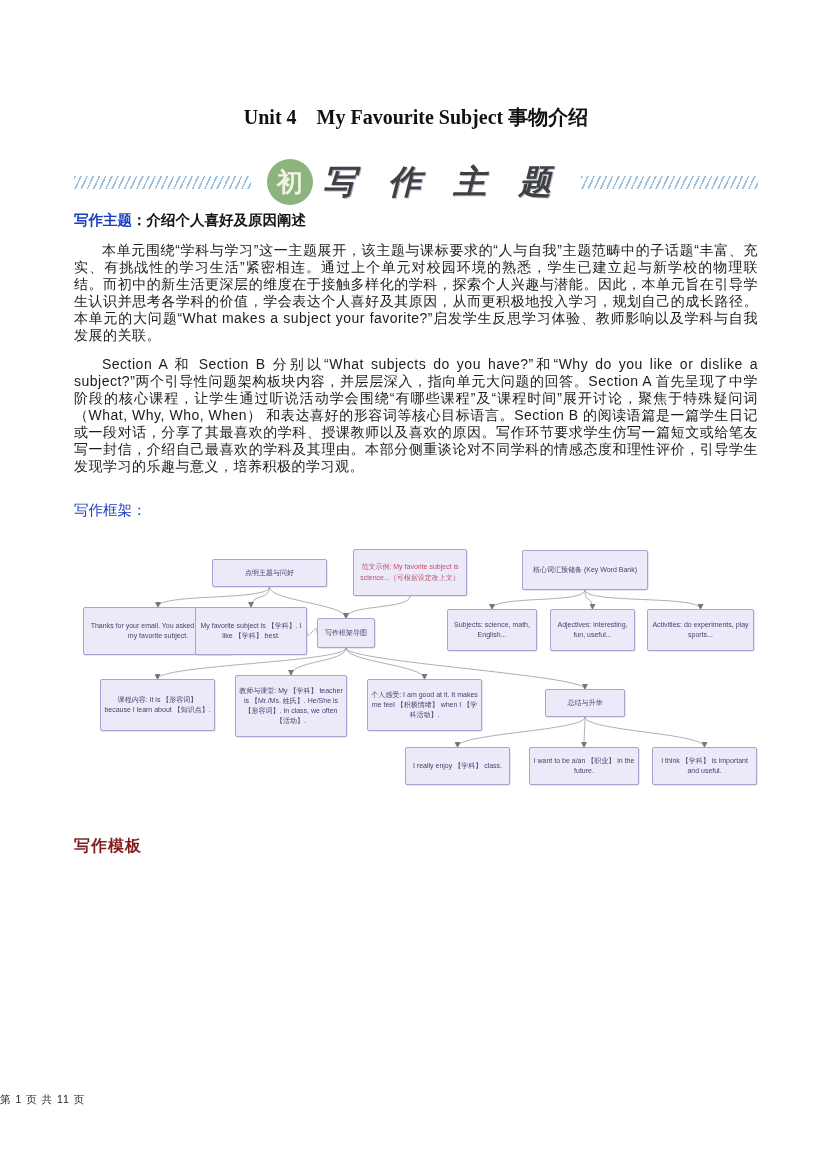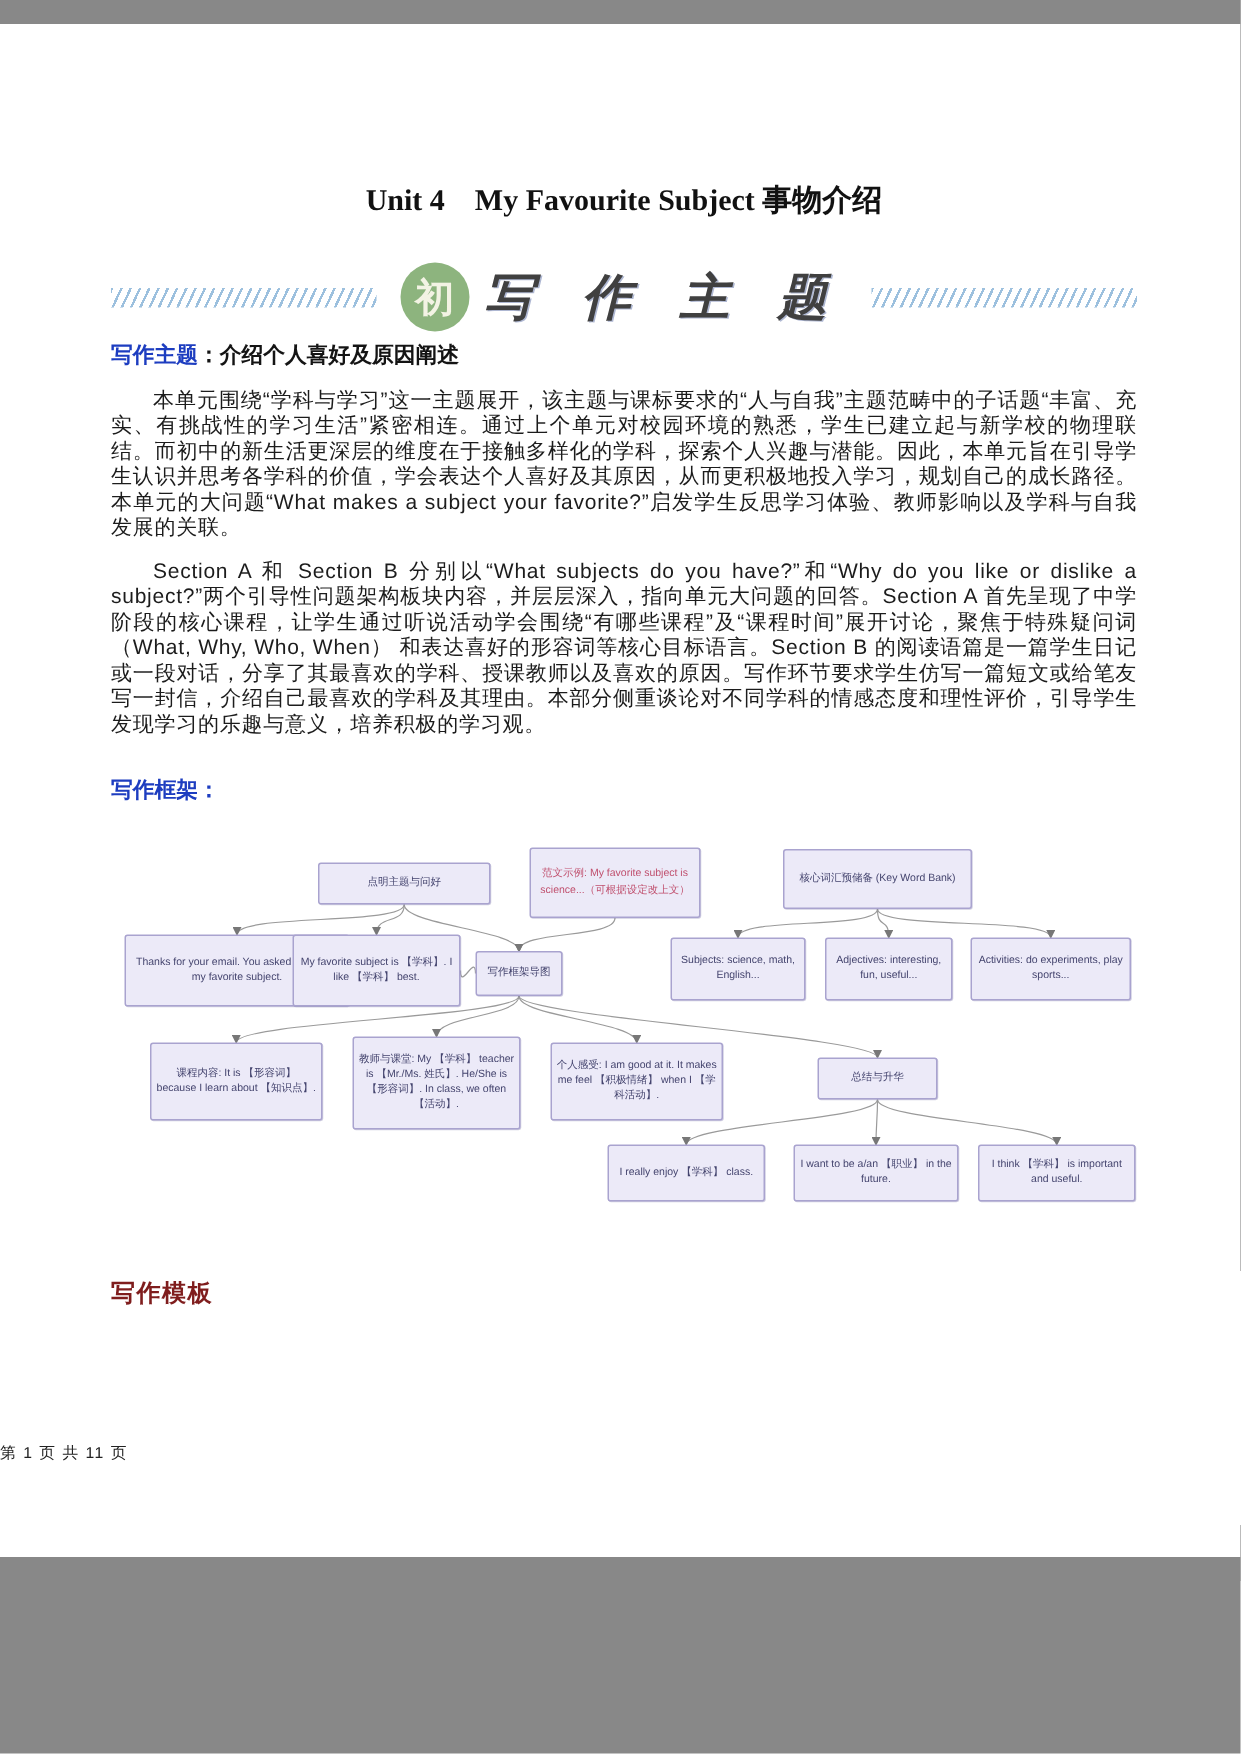--- a/index.html
+++ b/index.html
@@ -1,18 +1,18 @@
 <!DOCTYPE html>
 <html><head>
 <meta charset="utf-8">
 <style>
   html,body{margin:0;padding:0;background:#888;}
   .page{
-    width:827px;height:1022px;background:#ffffff;position:relative;
-    margin:16px auto;font-family:"Liberation Sans",sans-serif;overflow:hidden;
+    width:827px;height:1169px;background:#ffffff;position:relative;
+    margin:0 auto;font-family:"Liberation Sans",sans-serif;overflow:hidden;
   }
   .content{position:absolute;left:74px;top:0;width:684px;}
   .doc-title{
     margin-top:104px;text-align:center;
     font-family:"Liberation Serif",serif;font-weight:bold;font-size:20px;color:#111;
   }
   .doc-subtitle{
     margin-top:18px;text-align:center;font-weight:bold;font-size:17px;color:#111;
     letter-spacing:2px;
   }
@@ -33,21 +33,21 @@
     font-size:33px;color:#404040;letter-spacing:12px;white-space:nowrap;
     text-shadow:1px 1px 0 rgba(23,48,126,.35);
   }
   .theme-line{margin-top:2px;font-size:14.5px;font-weight:bold;}
   .blue{color:#1d3dc0;}
   .dark{color:#141414;}
   .body-para{
     margin:0;margin-top:12px;font-size:14px;line-height:17px;color:#1c1c1c;
     text-align:justify;text-indent:2em;letter-spacing:0.5px;
   }
-  .framework-heading{margin-top:26px;font-size:14.5px;font-weight:bold;}
+  .framework-heading{margin-top:26px;font-size:14.5px;font-weight:normal;}
   .mindmap{position:relative;margin-top:22px;margin-left:-2px;width:690px;height:252px;}
   .mindmap svg{position:absolute;left:0;top:0;}
   .mm-node{
     position:absolute;background:#eceaf8;border:1px solid #a9a3cf;border-radius:2px;
     color:#44446e;font-size:7px;line-height:1.45;text-align:center;
     display:flex;align-items:center;justify-content:center;padding:2px 3px;
     box-sizing:border-box;box-shadow:0.5px 0.5px 0 rgba(120,115,170,.35);
   }
   .mm-node.pink{color:#c0506e;}
   .template-heading{margin-top:42px;font-size:16px;font-weight:bold;color:#7f1d1d;letter-spacing:1px;}

